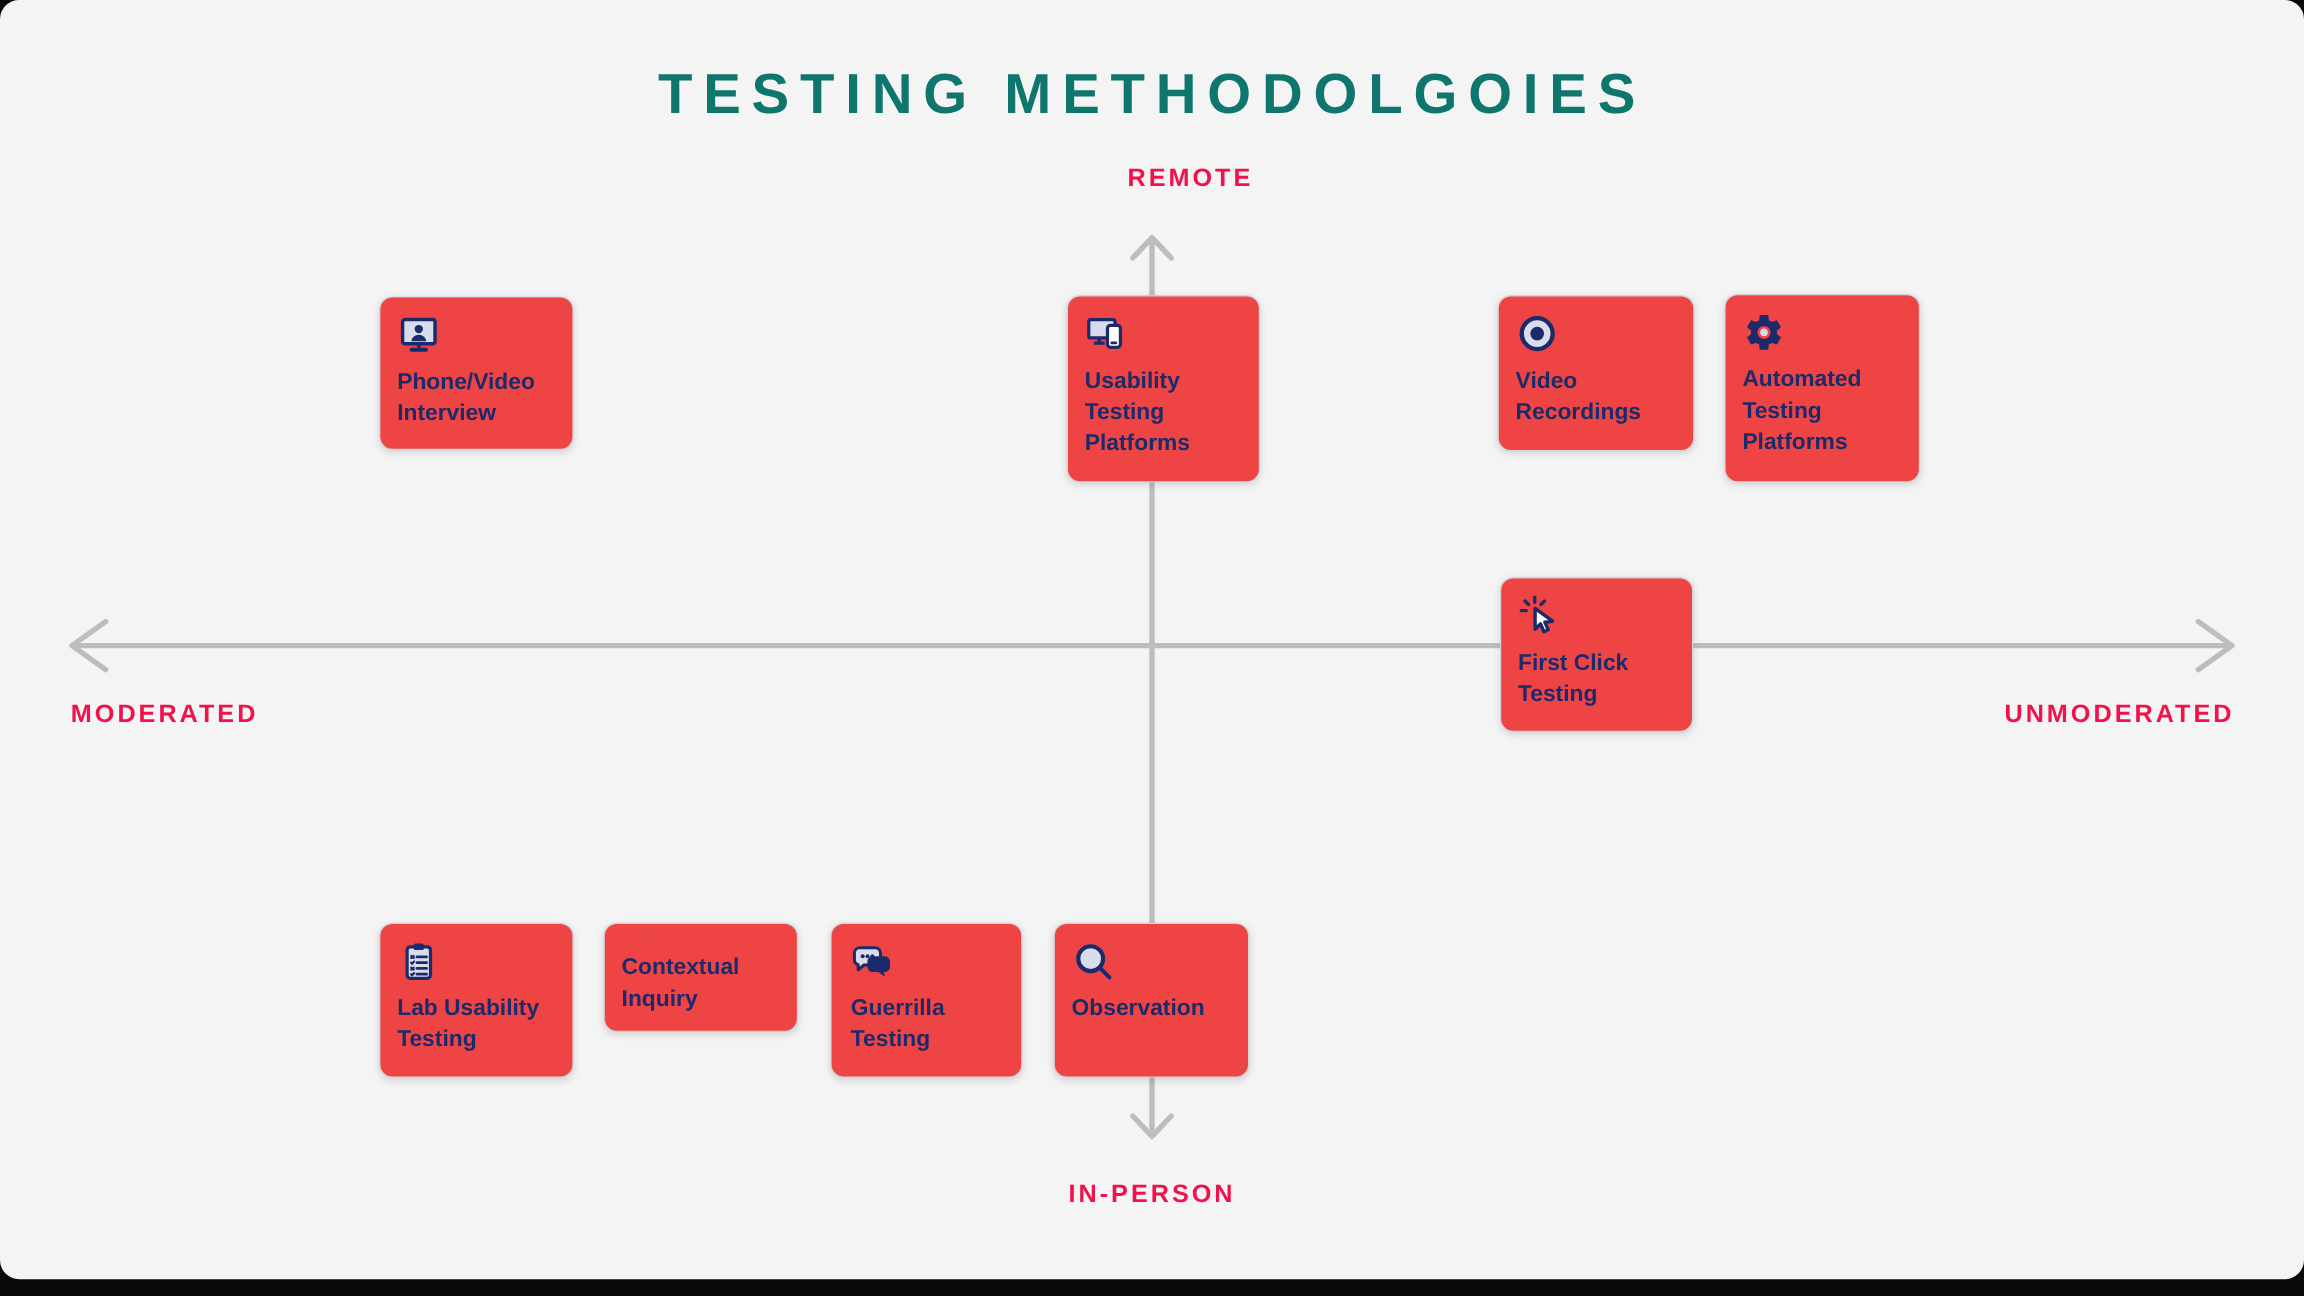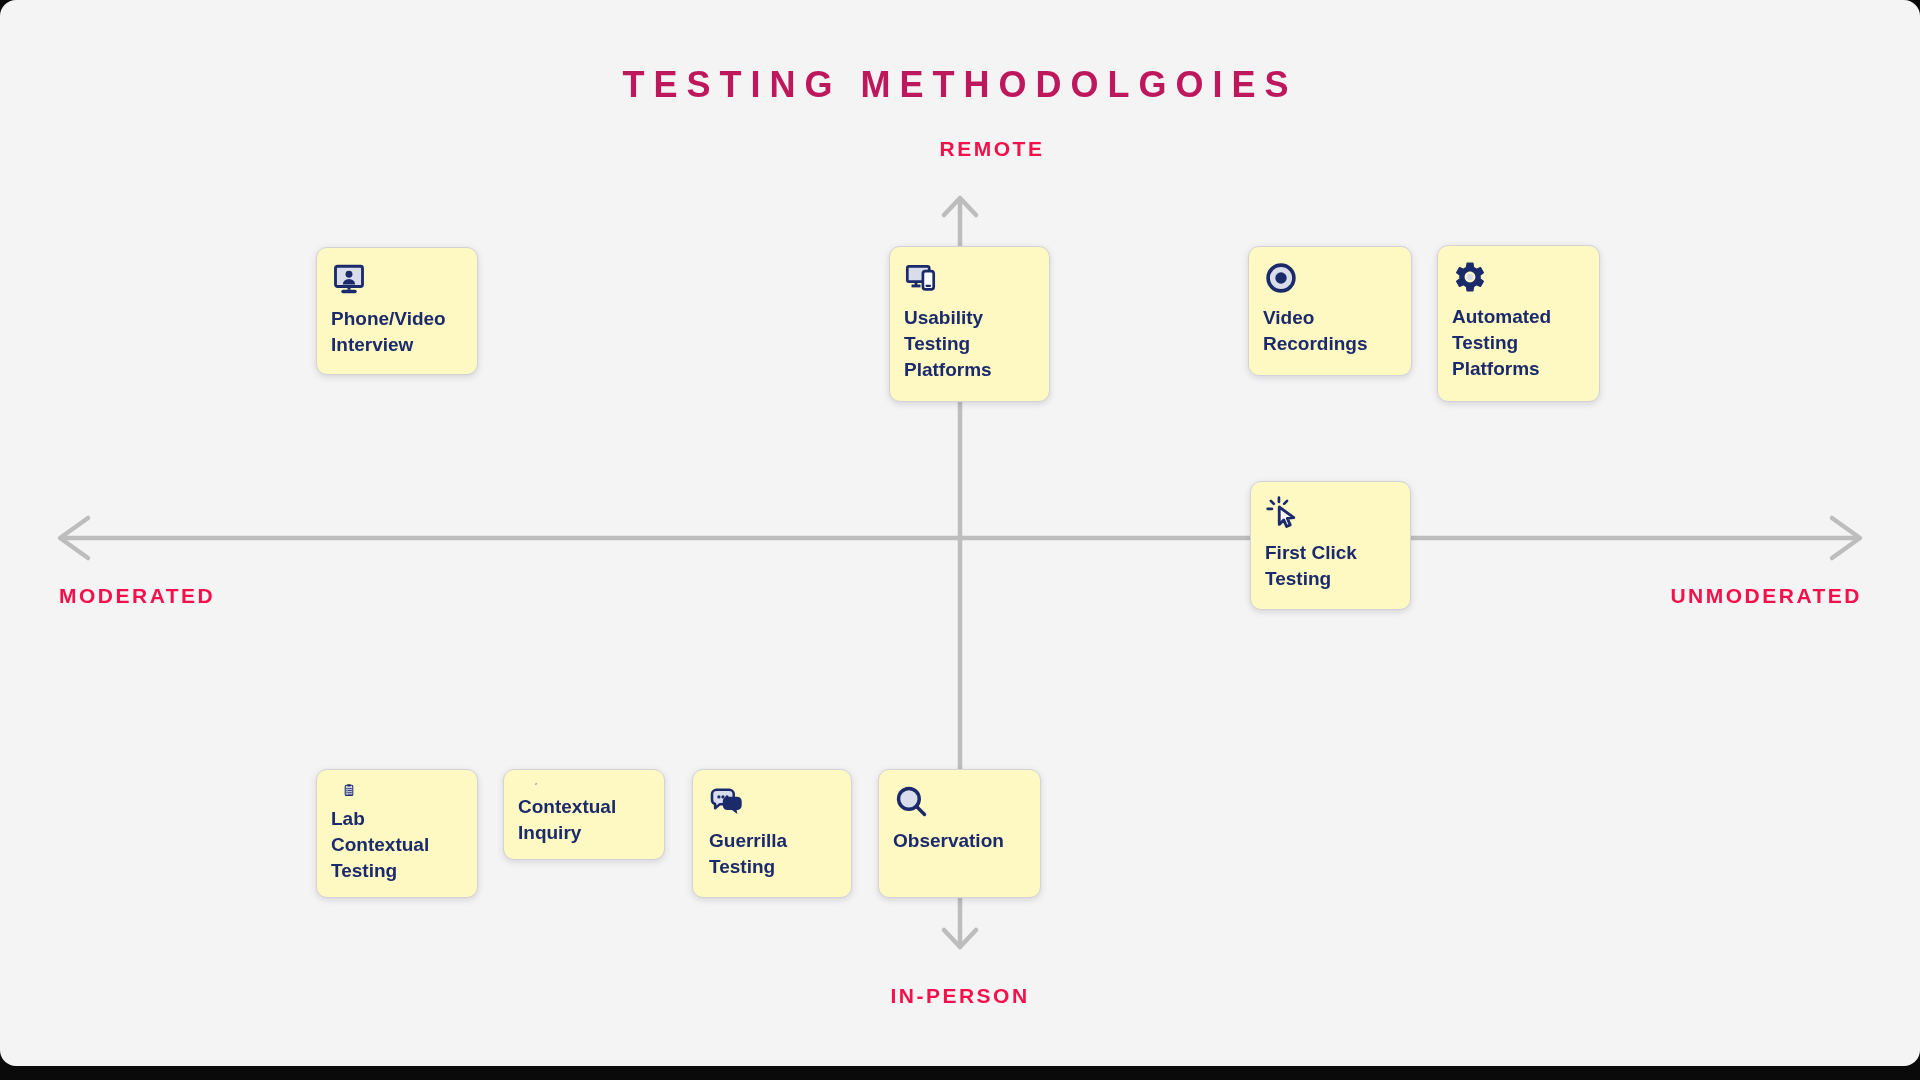--- a/index.html
+++ b/index.html
@@ -9,39 +9,39 @@
     font-family:"Liberation Sans", sans-serif;
     position:relative;
     overflow:hidden;
   }
   .panel{
     position:absolute;left:0;top:0;width:1920px;height:1066px;
     background:#F4F4F5;
     border-radius:16px;
   }
   .title{
-    position:absolute;left:0;top:64px;width:1920px;
+    position:absolute;left:0;top:50px;width:1920px;
     text-align:center;
-    font-size:36px;font-weight:bold;letter-spacing:9px;
-    color:#be185d;
+    font-size:47px;font-weight:bold;letter-spacing:9px;
+    color:#0f766e;
   }
   .axis-label{
     position:absolute;
     font-size:21px;font-weight:bold;letter-spacing:2.5px;
     color:#F2114A;
   }
   .axis-label.top{left:0;width:1920px;text-align:center;top:137px;padding-left:32px;}
   .axis-label.bottom{left:0;width:1920px;text-align:center;top:984px;}
   .axis-label.left{left:59px;top:584px;}
   .axis-label.right{right:58px;top:584px;}
   .axes-svg{position:absolute;left:0;top:0;z-index:1;}
   .card{
     position:absolute;z-index:2;
     box-sizing:border-box;
-    background:#fef9c3;
+    background:#ef4444;
     border:1.5px solid #D2D3D7;
     border-radius:11px;
     box-shadow:0 2px 6px rgba(90,90,100,0.20);
     padding:13px 14px;
     display:flex;flex-direction:column;gap:9px;
   }
   .card-label{
     font-size:19px;font-weight:bold;line-height:26px;
     color:#1B2A6B;
     white-space:pre-line;
@@ -144,21 +144,21 @@
         <line x1="11" y1="16" x2="16.3" y2="16"></line>
         <line x1="11" y1="19.2" x2="16.3" y2="19.2"></line>
       </g>
       <g stroke="#1B2A6B" stroke-width="1.2" stroke-linecap="round" fill="none">
         <path d="M7.8 9.1 l1.4 1.1 M9.2 9.1 l-1.4 1.1"></path>
         <path d="M7.7 12.8 l.6.6 1.1-1.2"></path>
         <path d="M7.8 15.6 l1.4 1.1 M9.2 15.6 l-1.4 1.1"></path>
         <path d="M7.7 19.2 l.6.6 1.1-1.2"></path>
       </g>
     </svg>
-    <div class="card-label">Lab Contextual Testing</div>
+    <div class="card-label">Lab Usability Testing</div>
   </div>
 
   <div class="card c-contextual">
     <svg class="icon" viewBox="0 0 24 24">
       <circle cx="11" cy="13" r="7.6" fill="#D9DCEB" stroke="#1B2A6B" stroke-width="1.8"></circle>
       <circle cx="11" cy="13" r="4.5" fill="#ffffff" stroke="#1B2A6B" stroke-width="1.8"></circle>
       <circle cx="11" cy="13" r="1.9" fill="#1B2A6B"></circle>
       <line x1="11.3" y1="12.7" x2="19.2" y2="4.8" stroke="#1B2A6B" stroke-width="1.8" stroke-linecap="round"></line>
       <g stroke="#1B2A6B" stroke-width="1.7" stroke-linecap="round">
         <line x1="17.5" y1="2.8" x2="19.2" y2="4.8"></line>

